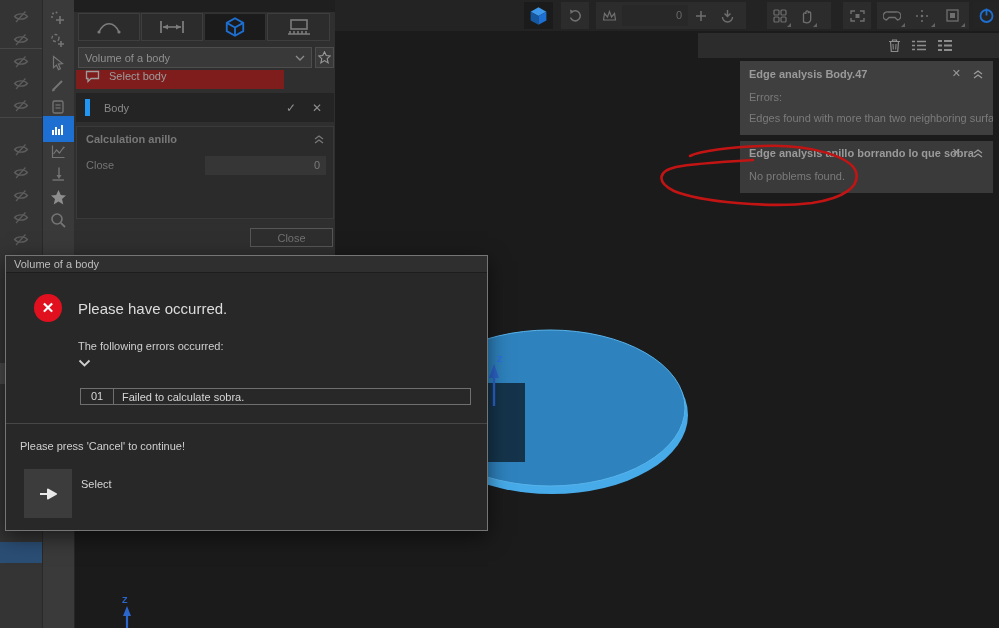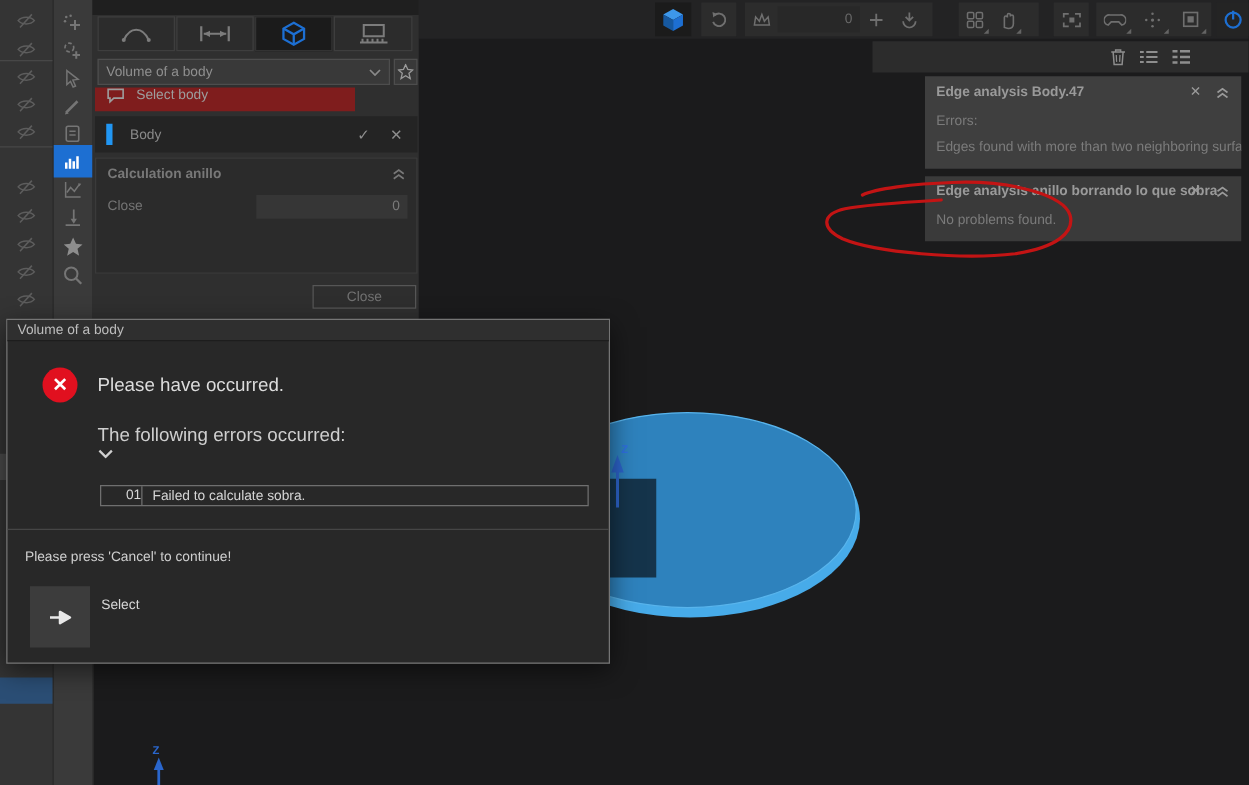--- a/index.html
+++ b/index.html
@@ -52,24 +52,24 @@
   .npanel .nx{position:absolute;top:6px;color:#9a9a9a}
   .nline{position:absolute;left:9px;white-space:nowrap}
   
   #dlg{left:5px;top:255px;width:483px;height:276px;background:#282828;border:1px solid #757575;
        box-sizing:border-box;box-shadow:0 6px 20px rgba(0,0,0,.55);color:#cfcfcf}
   #dlgtitle{position:absolute;left:0;top:0;width:100%;height:17px;background:#2f2f2f;border-bottom:1px solid #1d1d1d;
        box-sizing:border-box;line-height:17px;padding-left:8px;color:#bdbdbd}
   #errcirc{position:absolute;left:28px;top:38px;width:28px;height:28px;border-radius:50%;background:#e1101f;
        display:flex;align-items:center;justify-content:center;color:#fff;font-weight:bold;font-size:15px}
   #errhead{position:absolute;left:72px;top:44px;font-size:15px;color:#dcdcdc}
-  #errsub{position:absolute;left:72px;top:84px;font-size:15px;color:#cfcfcf}
+  #errsub{position:absolute;left:72px;top:84px;font-size:11px;color:#cfcfcf}
   #errrow{position:absolute;left:74px;top:132px;width:391px;height:17px;border:1px solid #6f6f6f;
        box-sizing:border-box;display:flex;align-items:center;color:#d6d6d6}
-  #errnum{width:32px;text-align:right;border-right:1px solid #6f6f6f;height:100%;line-height:15px}
+  #errnum{width:32px;text-align:center;border-right:1px solid #6f6f6f;height:100%;line-height:15px}
   #errtxt{padding-left:8px}
   #dlgdiv{position:absolute;left:0;top:167px;width:100%;height:1px;background:#464646}
   #dlgfoot{position:absolute;left:14px;top:184px;color:#cfcfcf}
   #cancelbtn{position:absolute;left:18px;top:213px;width:48px;height:49px;background:#3c3c3c;
        display:flex;align-items:center;justify-content:center}
   #cancellbl{position:absolute;left:75px;top:222px;color:#d6d6d6}
   
   #vp-axis-lbl{left:122px;top:595px;color:#2a66cc;font-weight:bold;font-size:9px}
   #edge-handle{left:0;top:363px;width:5px;height:21px;background:#4a4a4a}
 </style>

